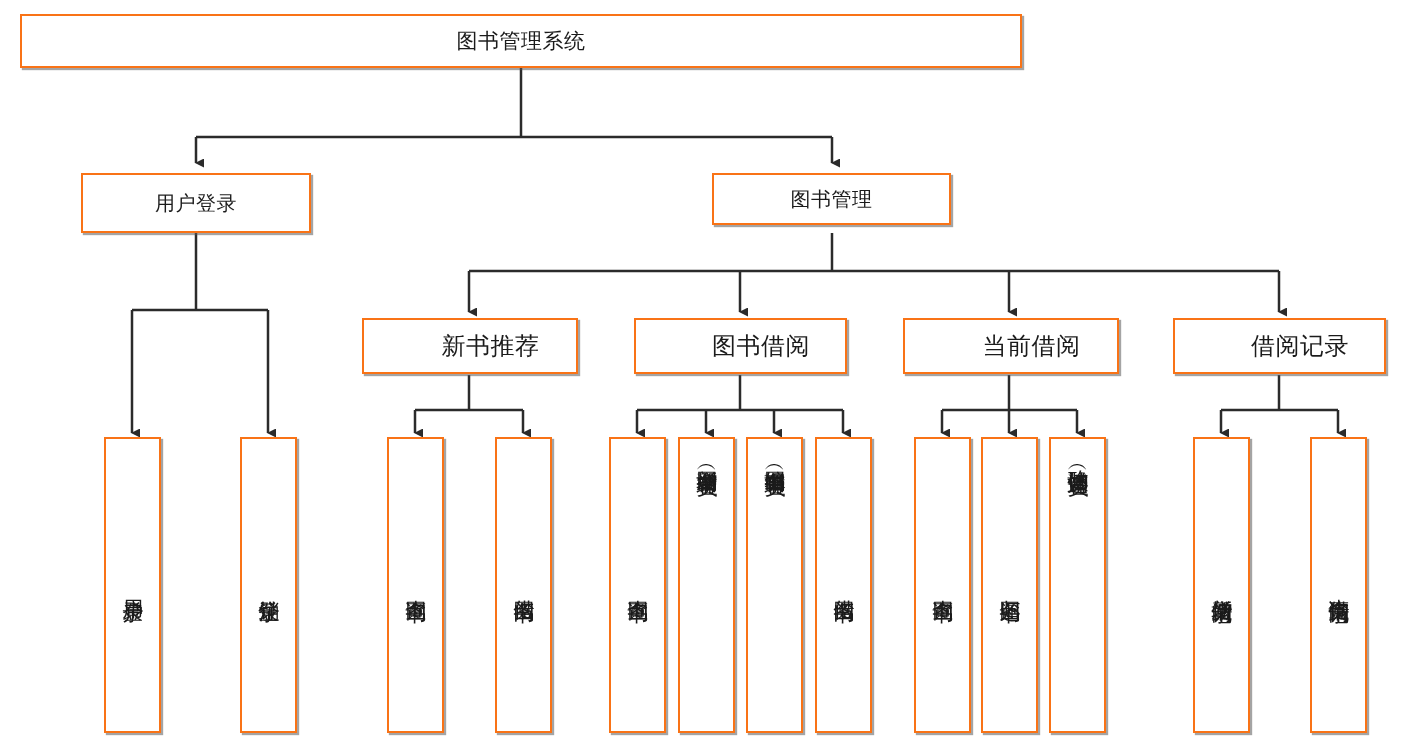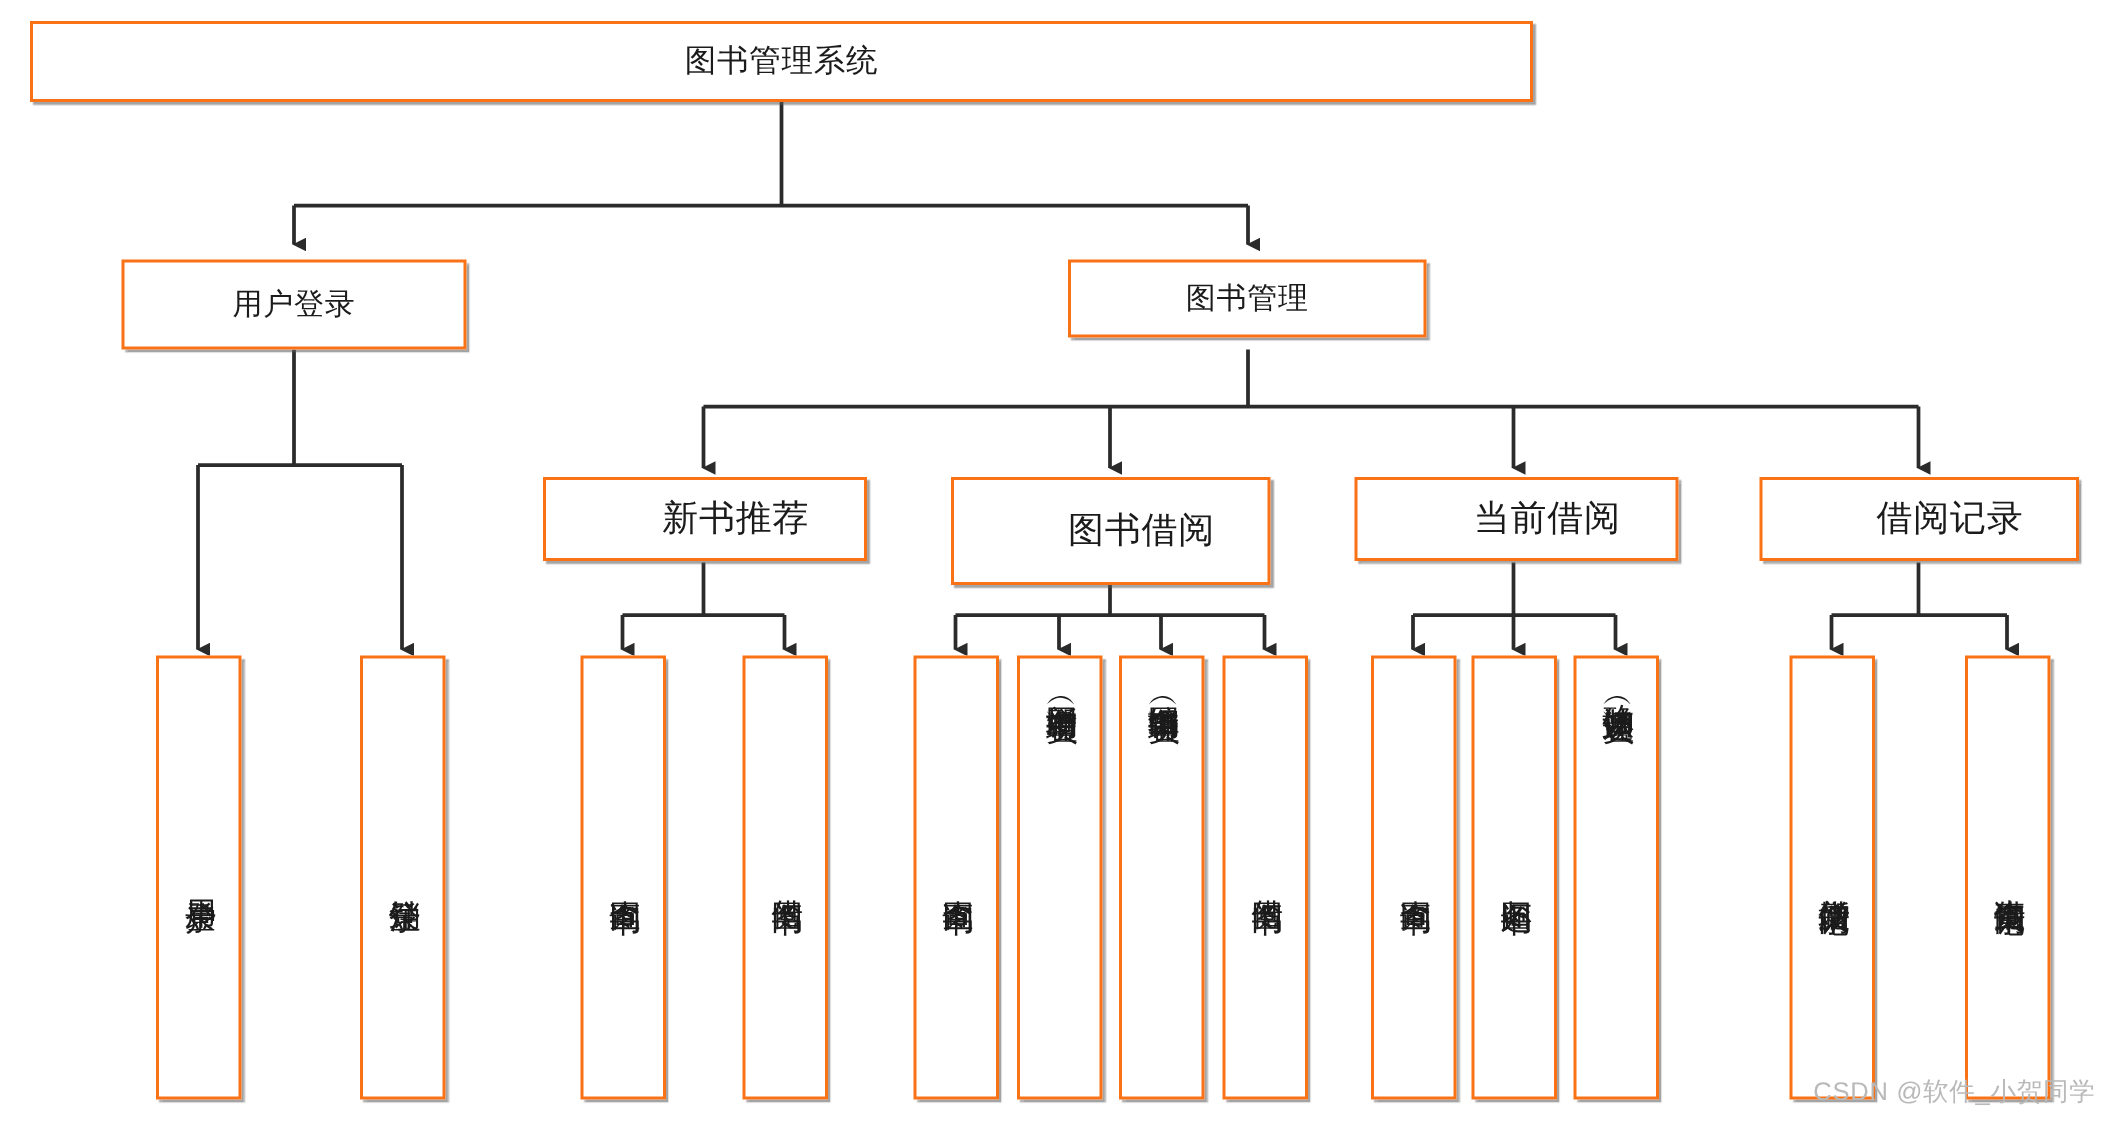--- a/index.html
+++ b/index.html
@@ -137,21 +137,21 @@
   <div class="node lvl1" style="left:81px; top:173px; width:230px; height:60px;">
     <span class="label">用户登录</span>
   </div>
   <div class="node lvl1" style="left:712px; top:173px; width:239px; height:52px;">
     <span class="label">图书管理</span>
   </div>
 
   <div class="node lvl2" style="left:362px; top:318px; width:216px; height:56px;">
     <span class="label">新书推荐</span>
   </div>
-  <div class="node lvl2" style="left:634px; top:318px; width:213px; height:72px;text-align:center;">
+  <div class="node lvl2" style="left:634px; top:318px; width:213px; height:56px;text-align:center;">
     <span class="label">图书借阅</span>
   </div>
   <div class="node lvl2" style="left:903px; top:318px; width:216px; height:56px;font-family:Liberation Serif, serif;">
     <span class="label">当前借阅</span>
   </div>
   <div class="node lvl2" style="left:1173px; top:318px; width:213px; height:56px;align-items:center;">
     <span class="label">借阅记录</span>
   </div>
 
   <div class="node leaf center-v" style="left:104px; top:437px; width:57px; height:296px;">
@@ -191,15 +191,14 @@
     <span class="label">确认归还（管理员）</span>
   </div>
 
   <div class="node leaf center-v" style="left:1193px; top:437px; width:57px; height:296px;">
     <span class="label">新增借阅记录</span>
   </div>
   <div class="node leaf center-v" style="left:1310px; top:437px; width:57px; height:296px;">
     <span class="label">查询借阅记录</span>
   </div>
 
-  <div id="watermark">CSDN @软件_小贺同学</div>
 
 </div>
 
 </body></html>

